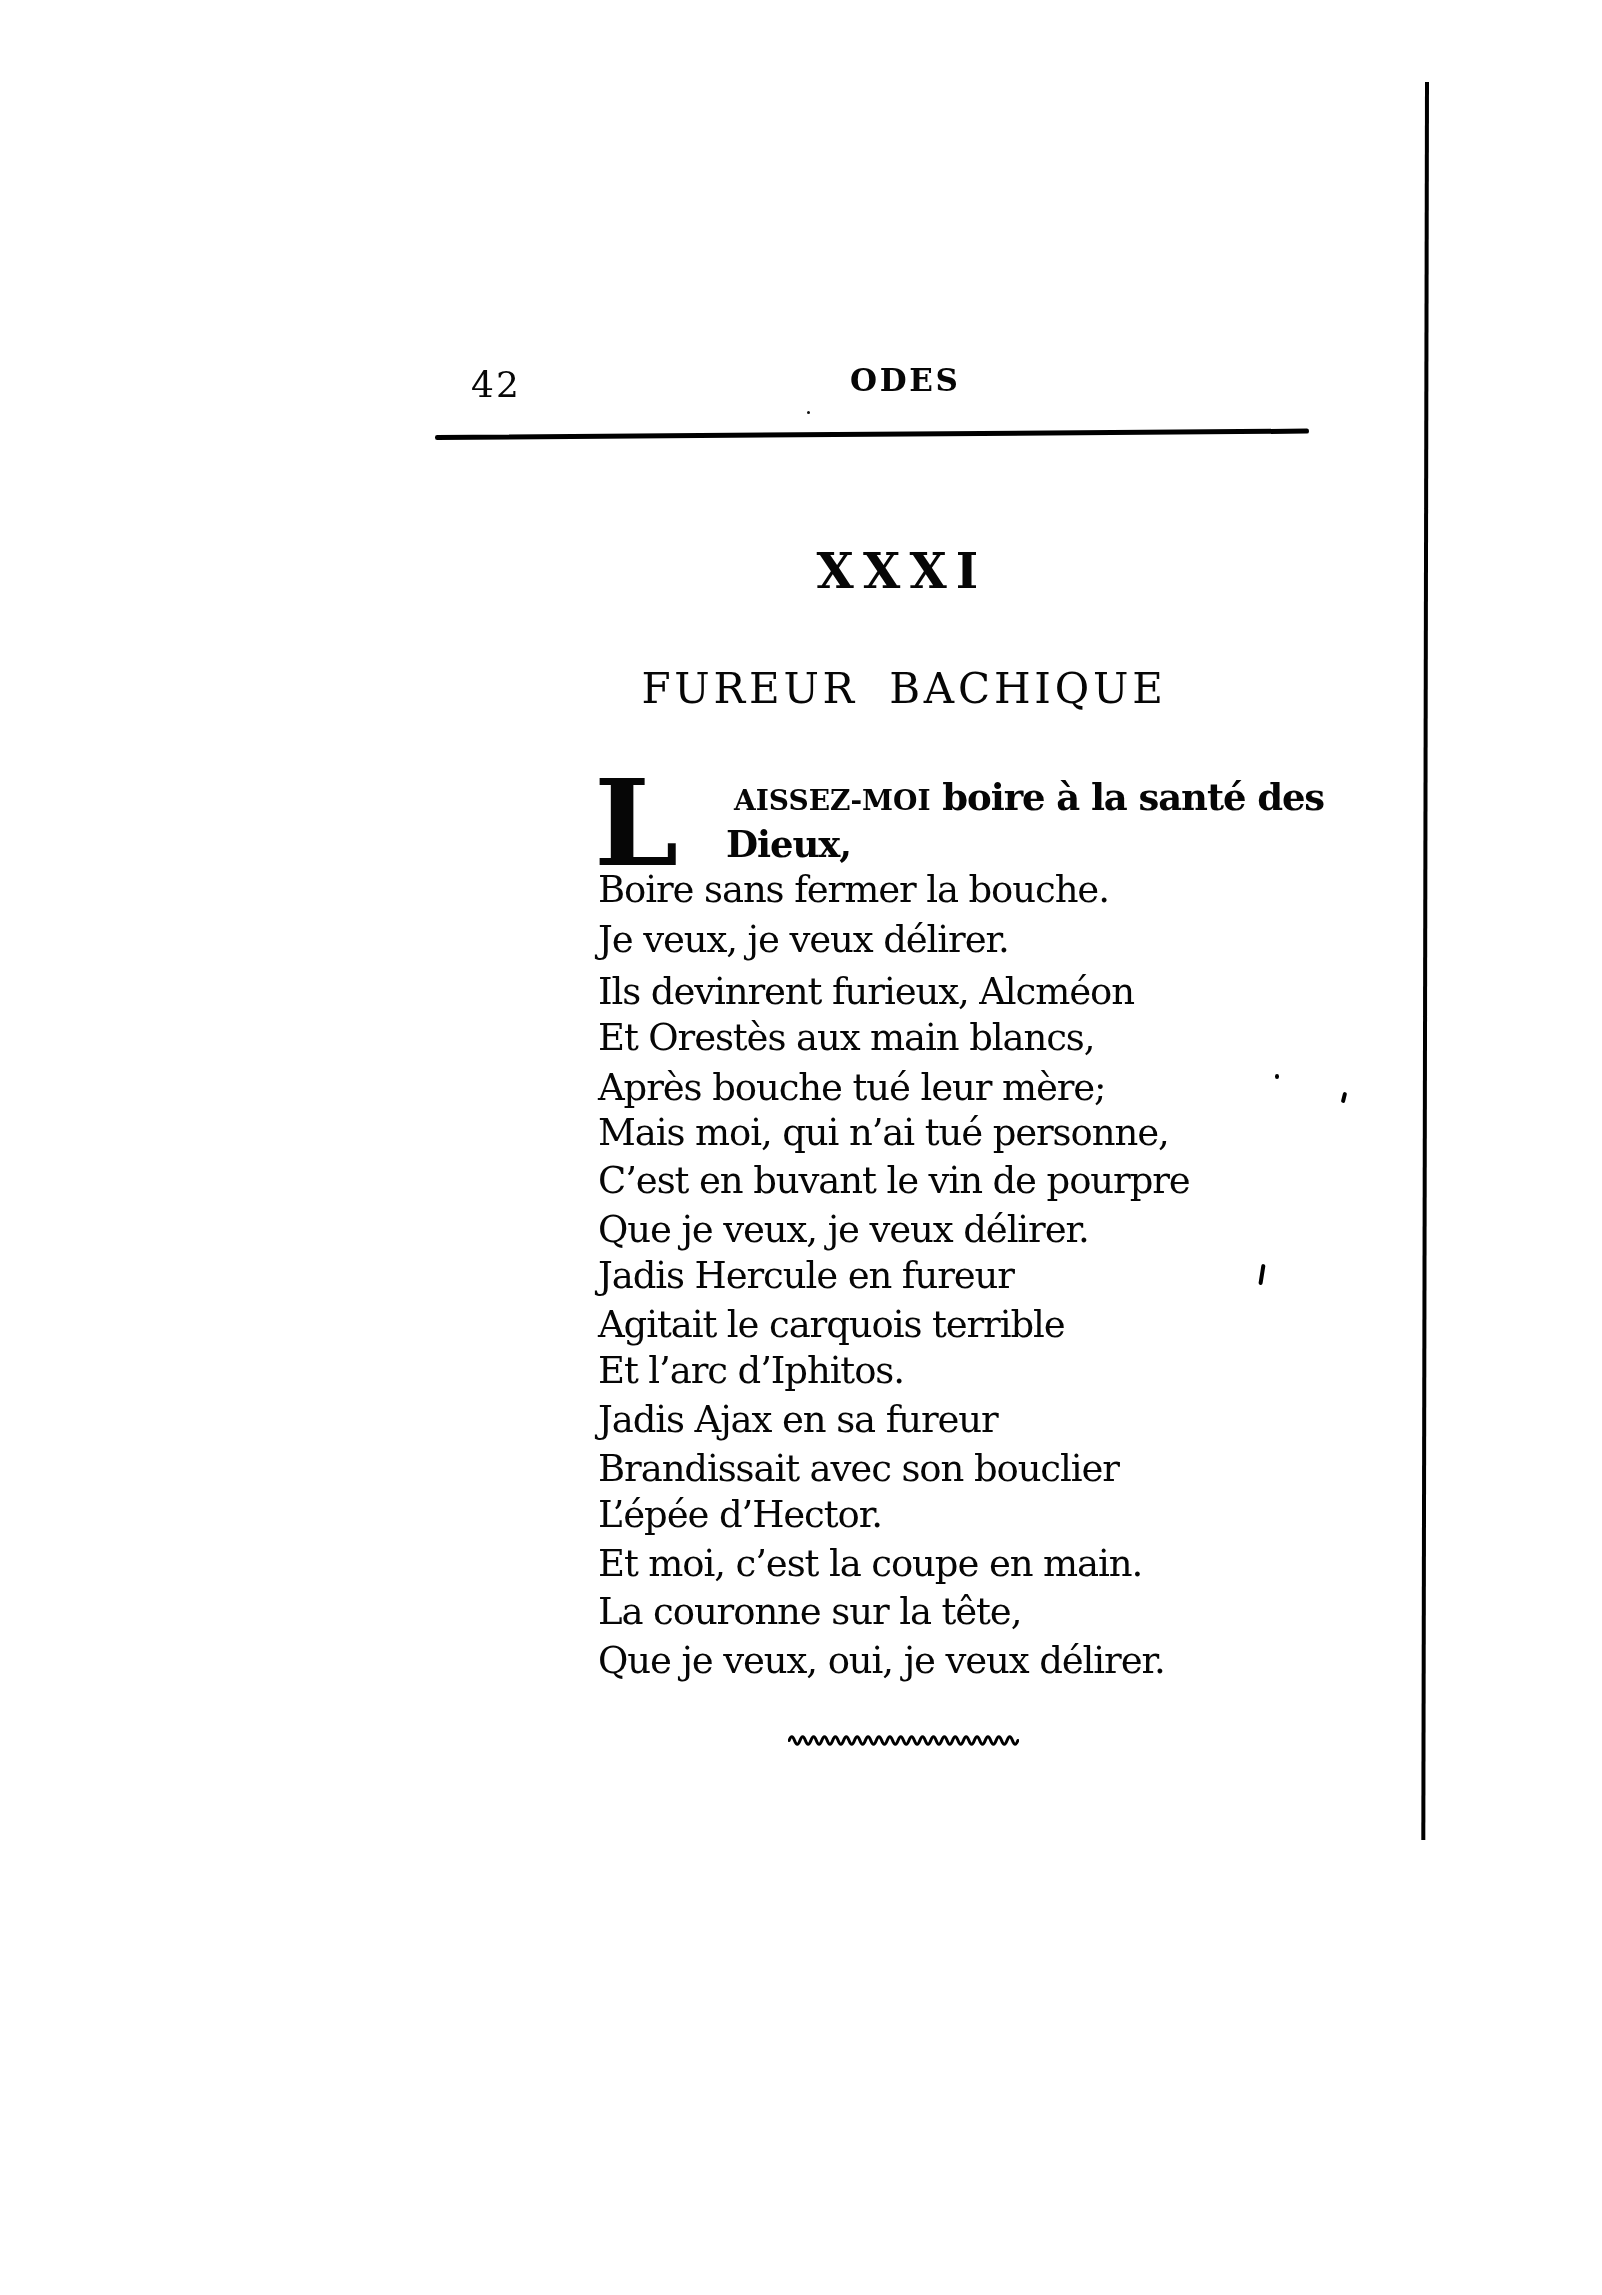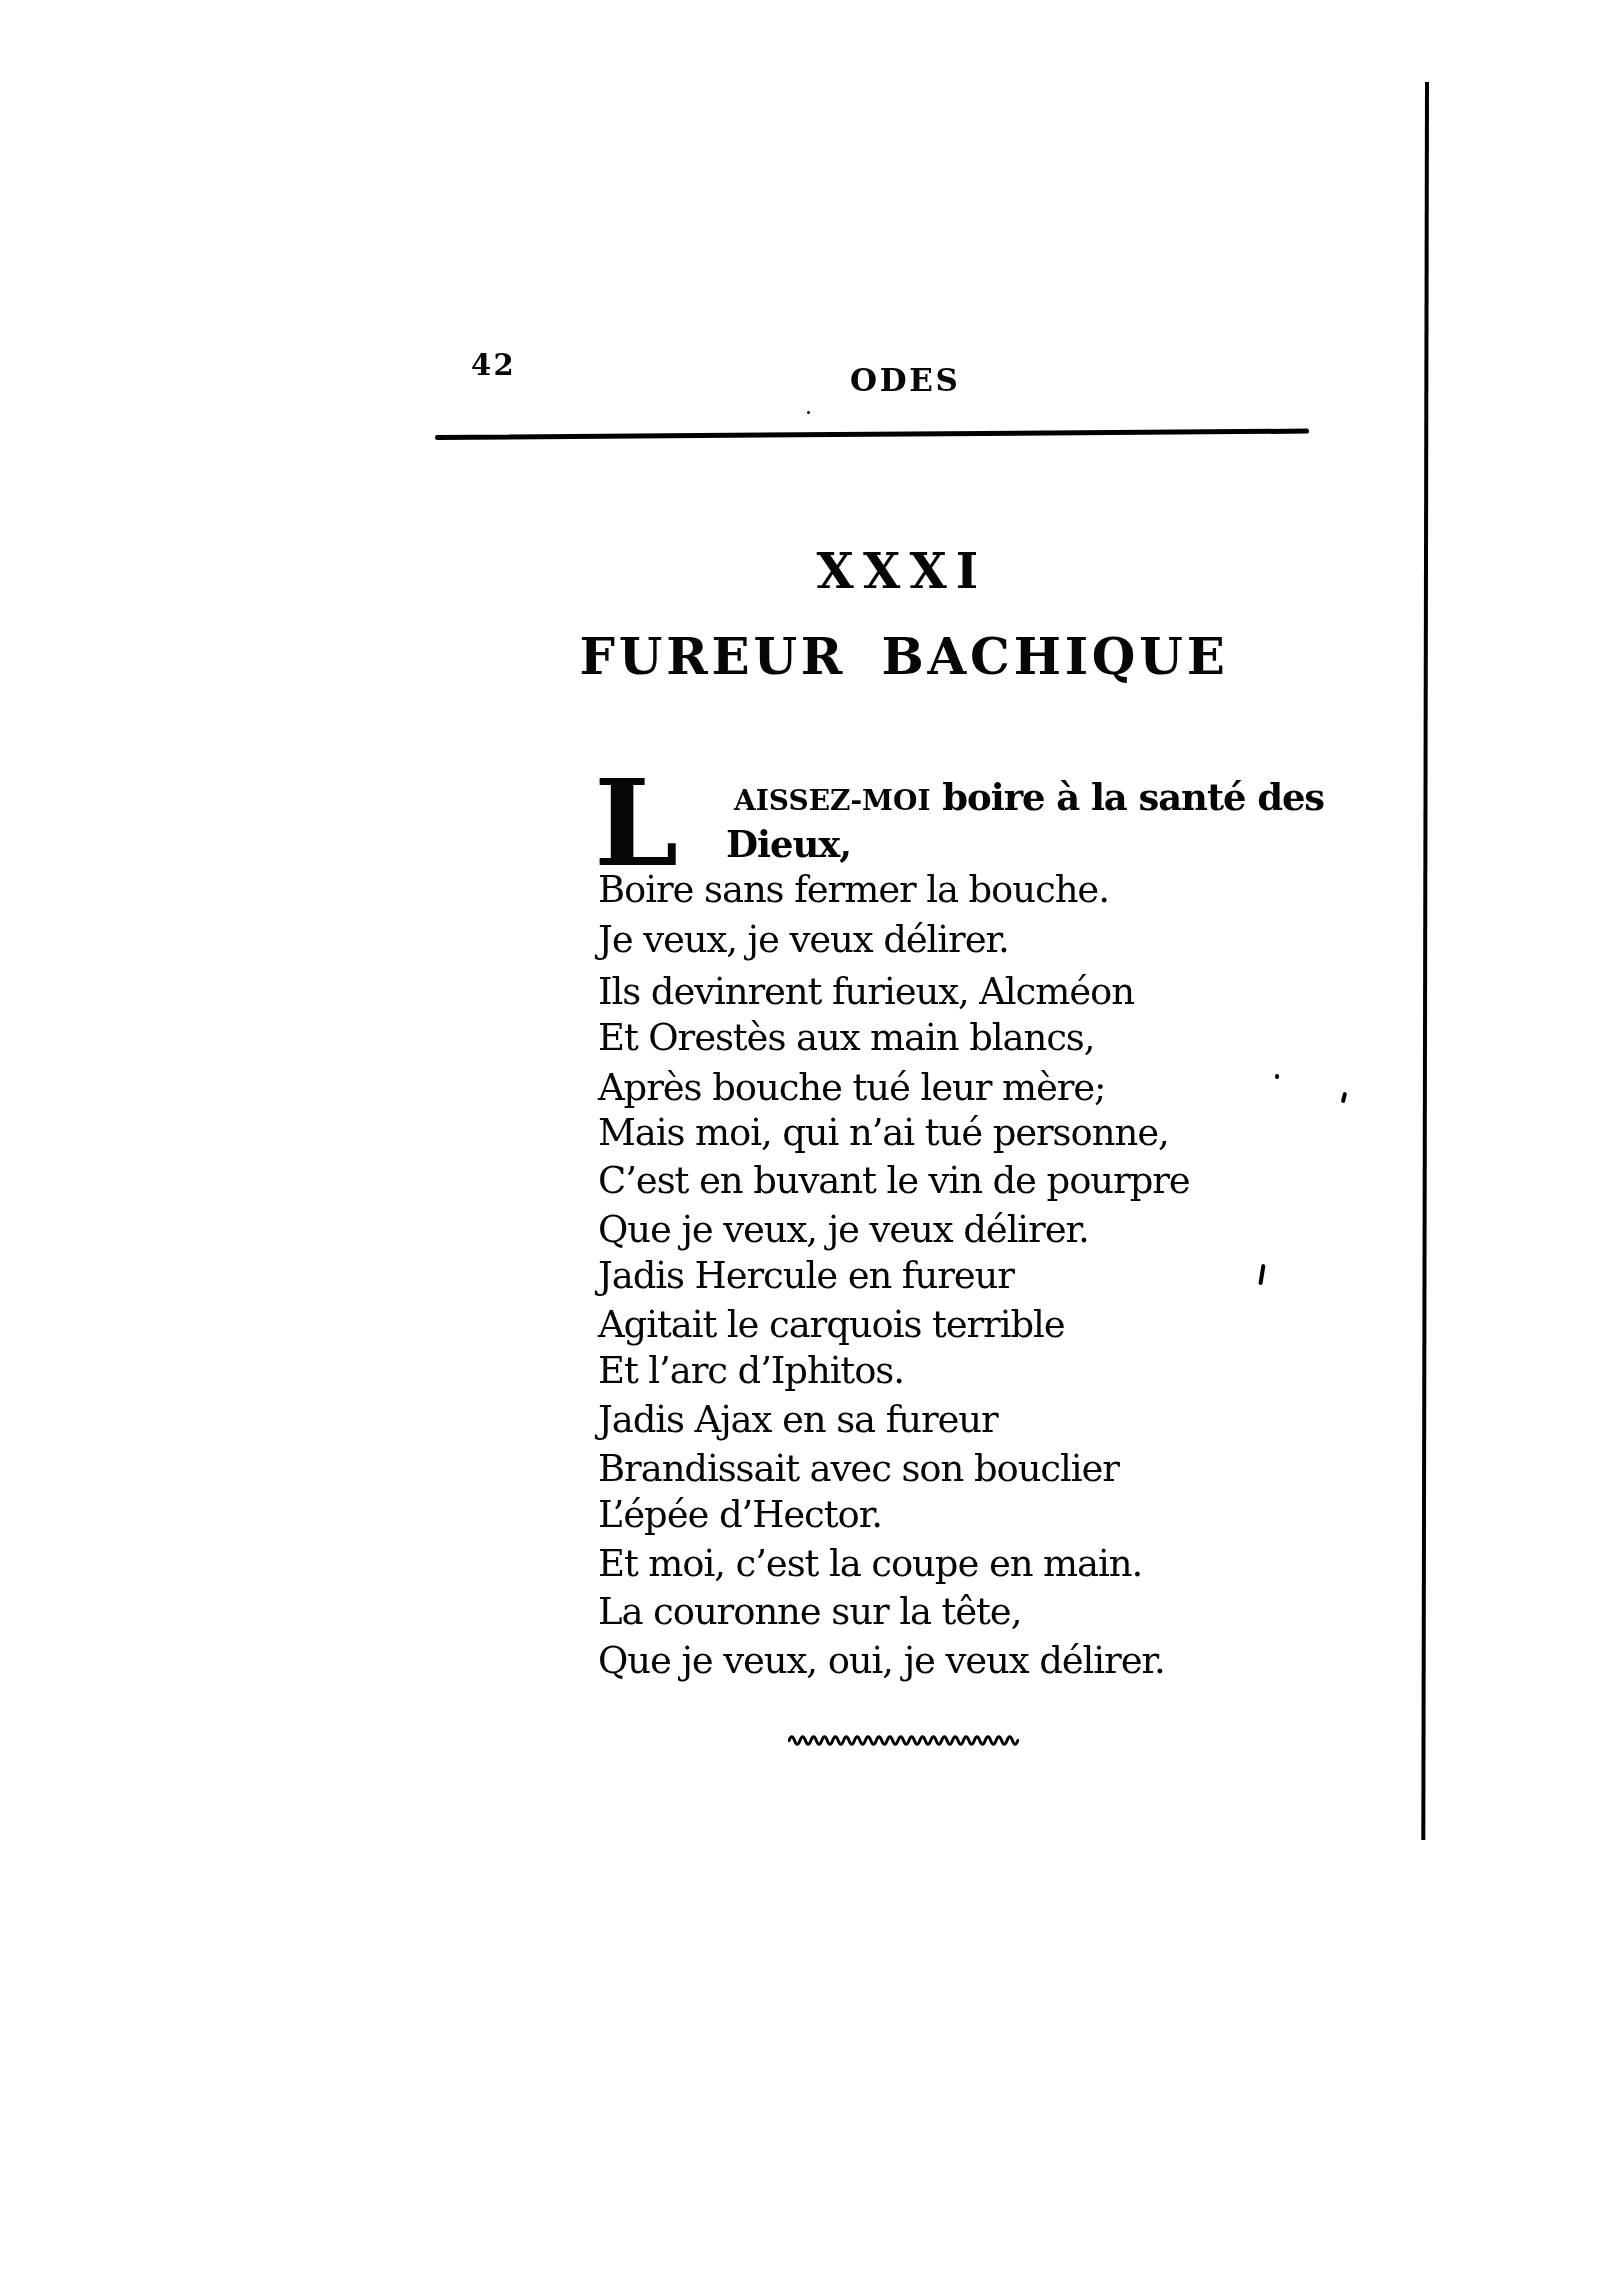--- a/index.html
+++ b/index.html
@@ -6,35 +6,35 @@
   body {
     width:1602px; height:2295px;
     background:#ffffff;
     position:relative;
     overflow:hidden;
     font-family:"DejaVu Serif","Liberation Serif",serif;
     color:#060606;
   }
   .abs { position:absolute; white-space:nowrap; line-height:1; }
 
-  .pagenum  { left:471px; top:351px; font-size:29px; font-weight:700; letter-spacing:2.2px; }
+  .pagenum  { left:471px; top:367px; font-size:36px; font-weight:400; letter-spacing:2.2px; }
   .runhead  { left:850px; top:365px; font-size:31px; font-weight:700; letter-spacing:2.7px; }
   .speck-a  { left:807px; top:411px; width:3.2px; height:3.2px; background:#111; border-radius:50%; }
 
   .headrule {
     left:435px; top:435px; width:874px; height:4.9px; background:#000;
     transform:rotate(-0.42deg); transform-origin:left center; border-radius:2.2px;
   }
 
   .numeral {
     left:902px; top:547px; font-size:48px; font-weight:700; letter-spacing:9.2px;
     transform:translateX(-50%);
   }
   .sectitle {
-    left:904px; top:632px; font-size:50px; font-weight:700;
+    left:904px; top:668px; font-size:42px; font-weight:400;
     letter-spacing:3.8px; word-spacing:14px; transform:translateX(-50%);
   }
 
   .dropcap  { left:594px; top:763px; font-size:120px; font-weight:700; }
   .line1    { left:694px; top:779px; font-size:37px; font-weight:700; letter-spacing:-1.1px;margin-left:40px; }
   .line1 .smallcaps { font-size:28px; letter-spacing:0px; }
   .hangline { left:726px; top:826px; font-size:37px; font-weight:700; letter-spacing:-1.1px;text-align:right; }
 
   .poemline { left:598px; font-size:37px; font-weight:400; letter-spacing:-1.1px; }
 

